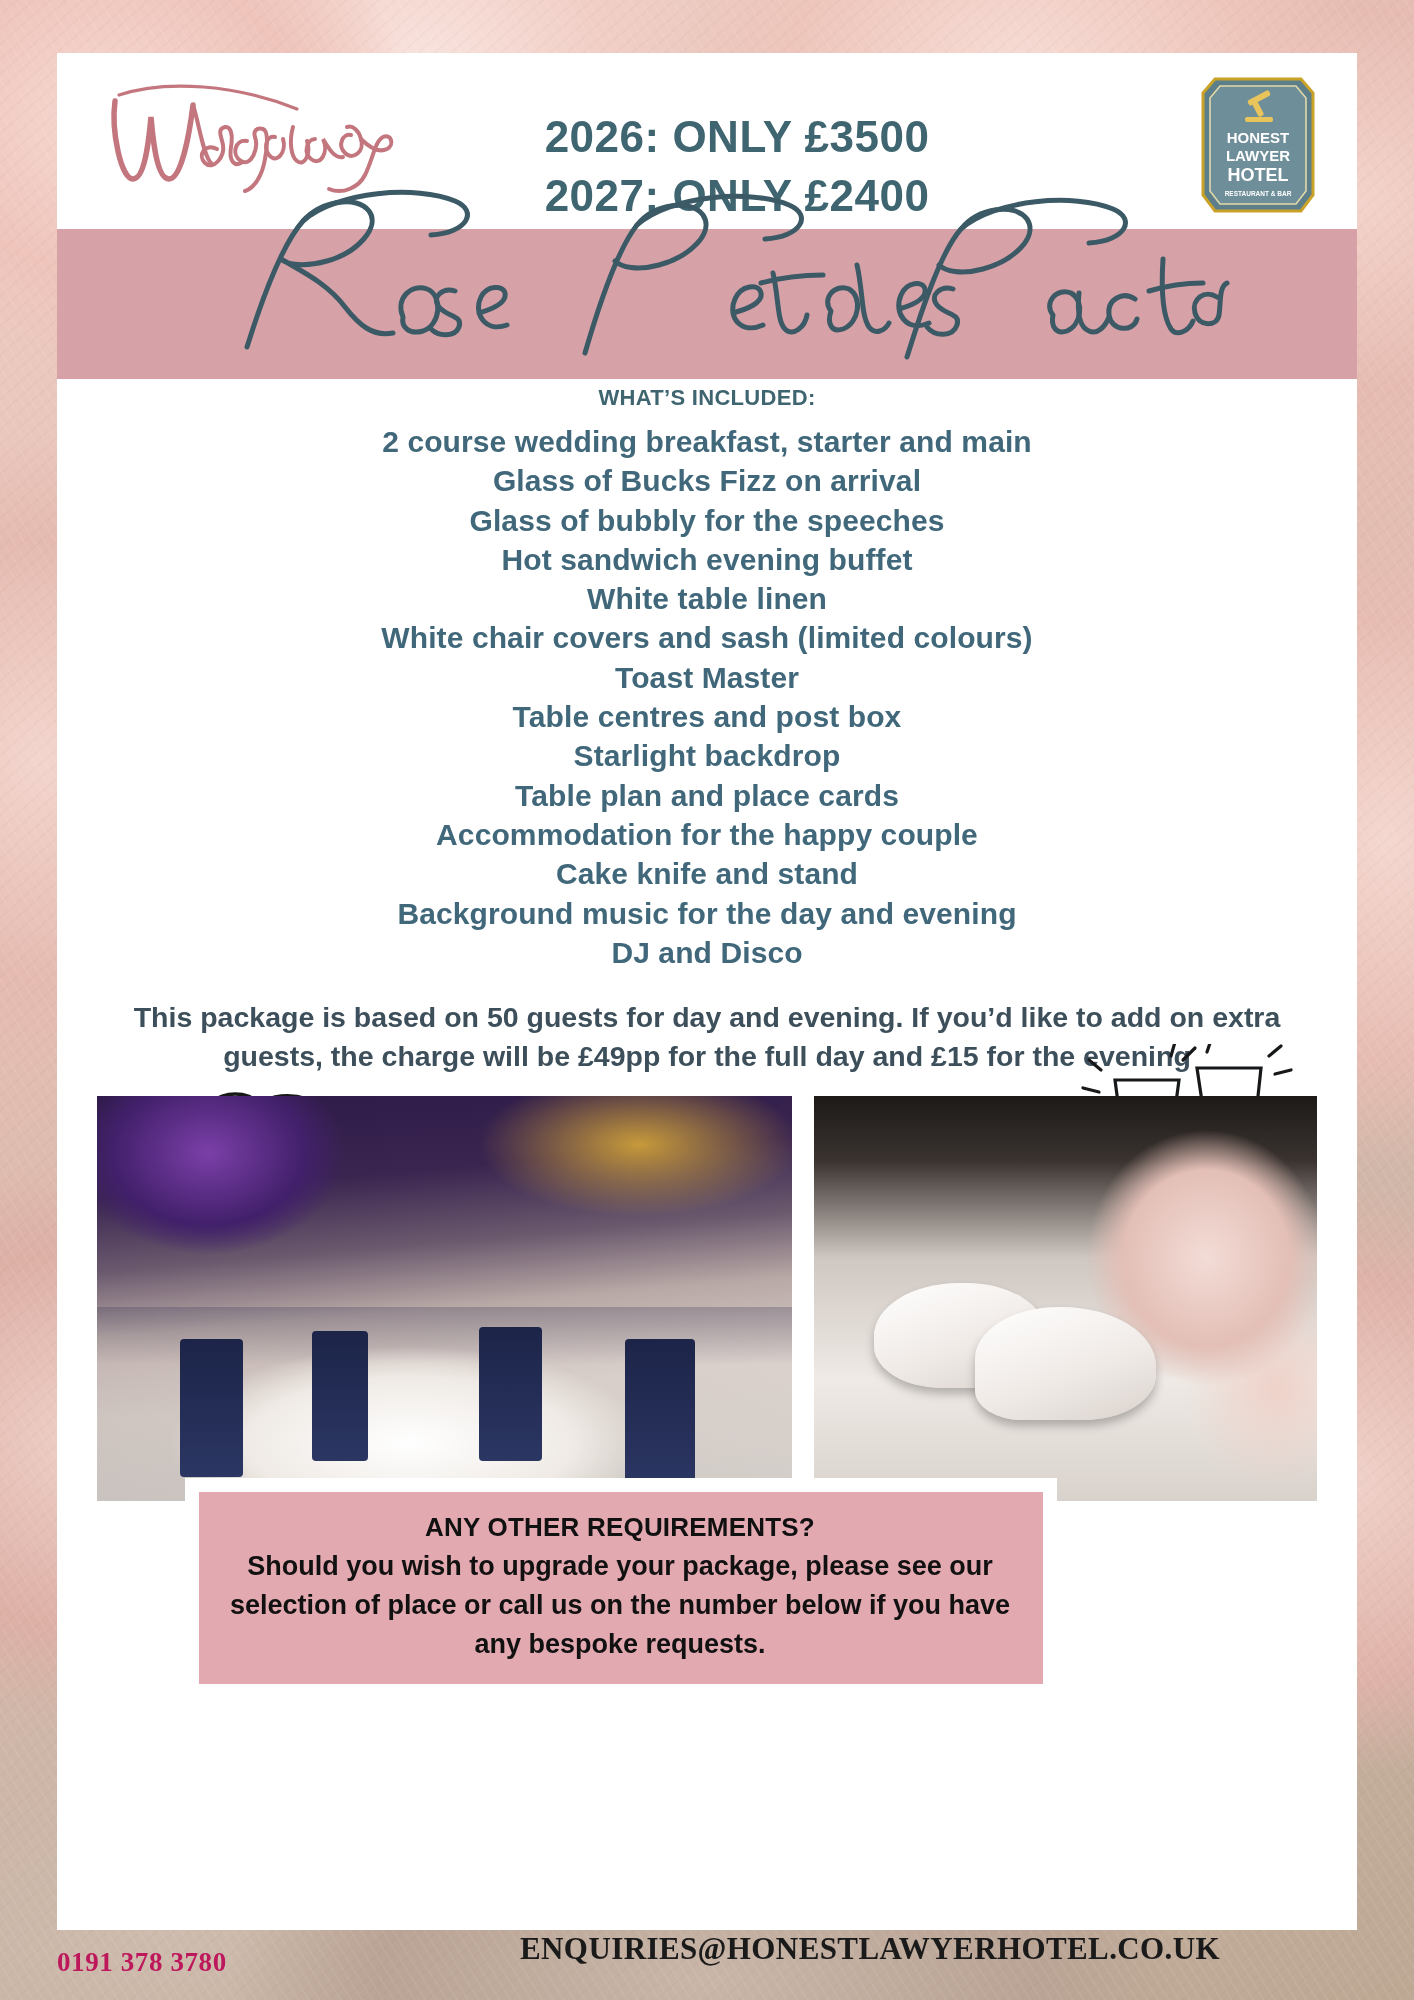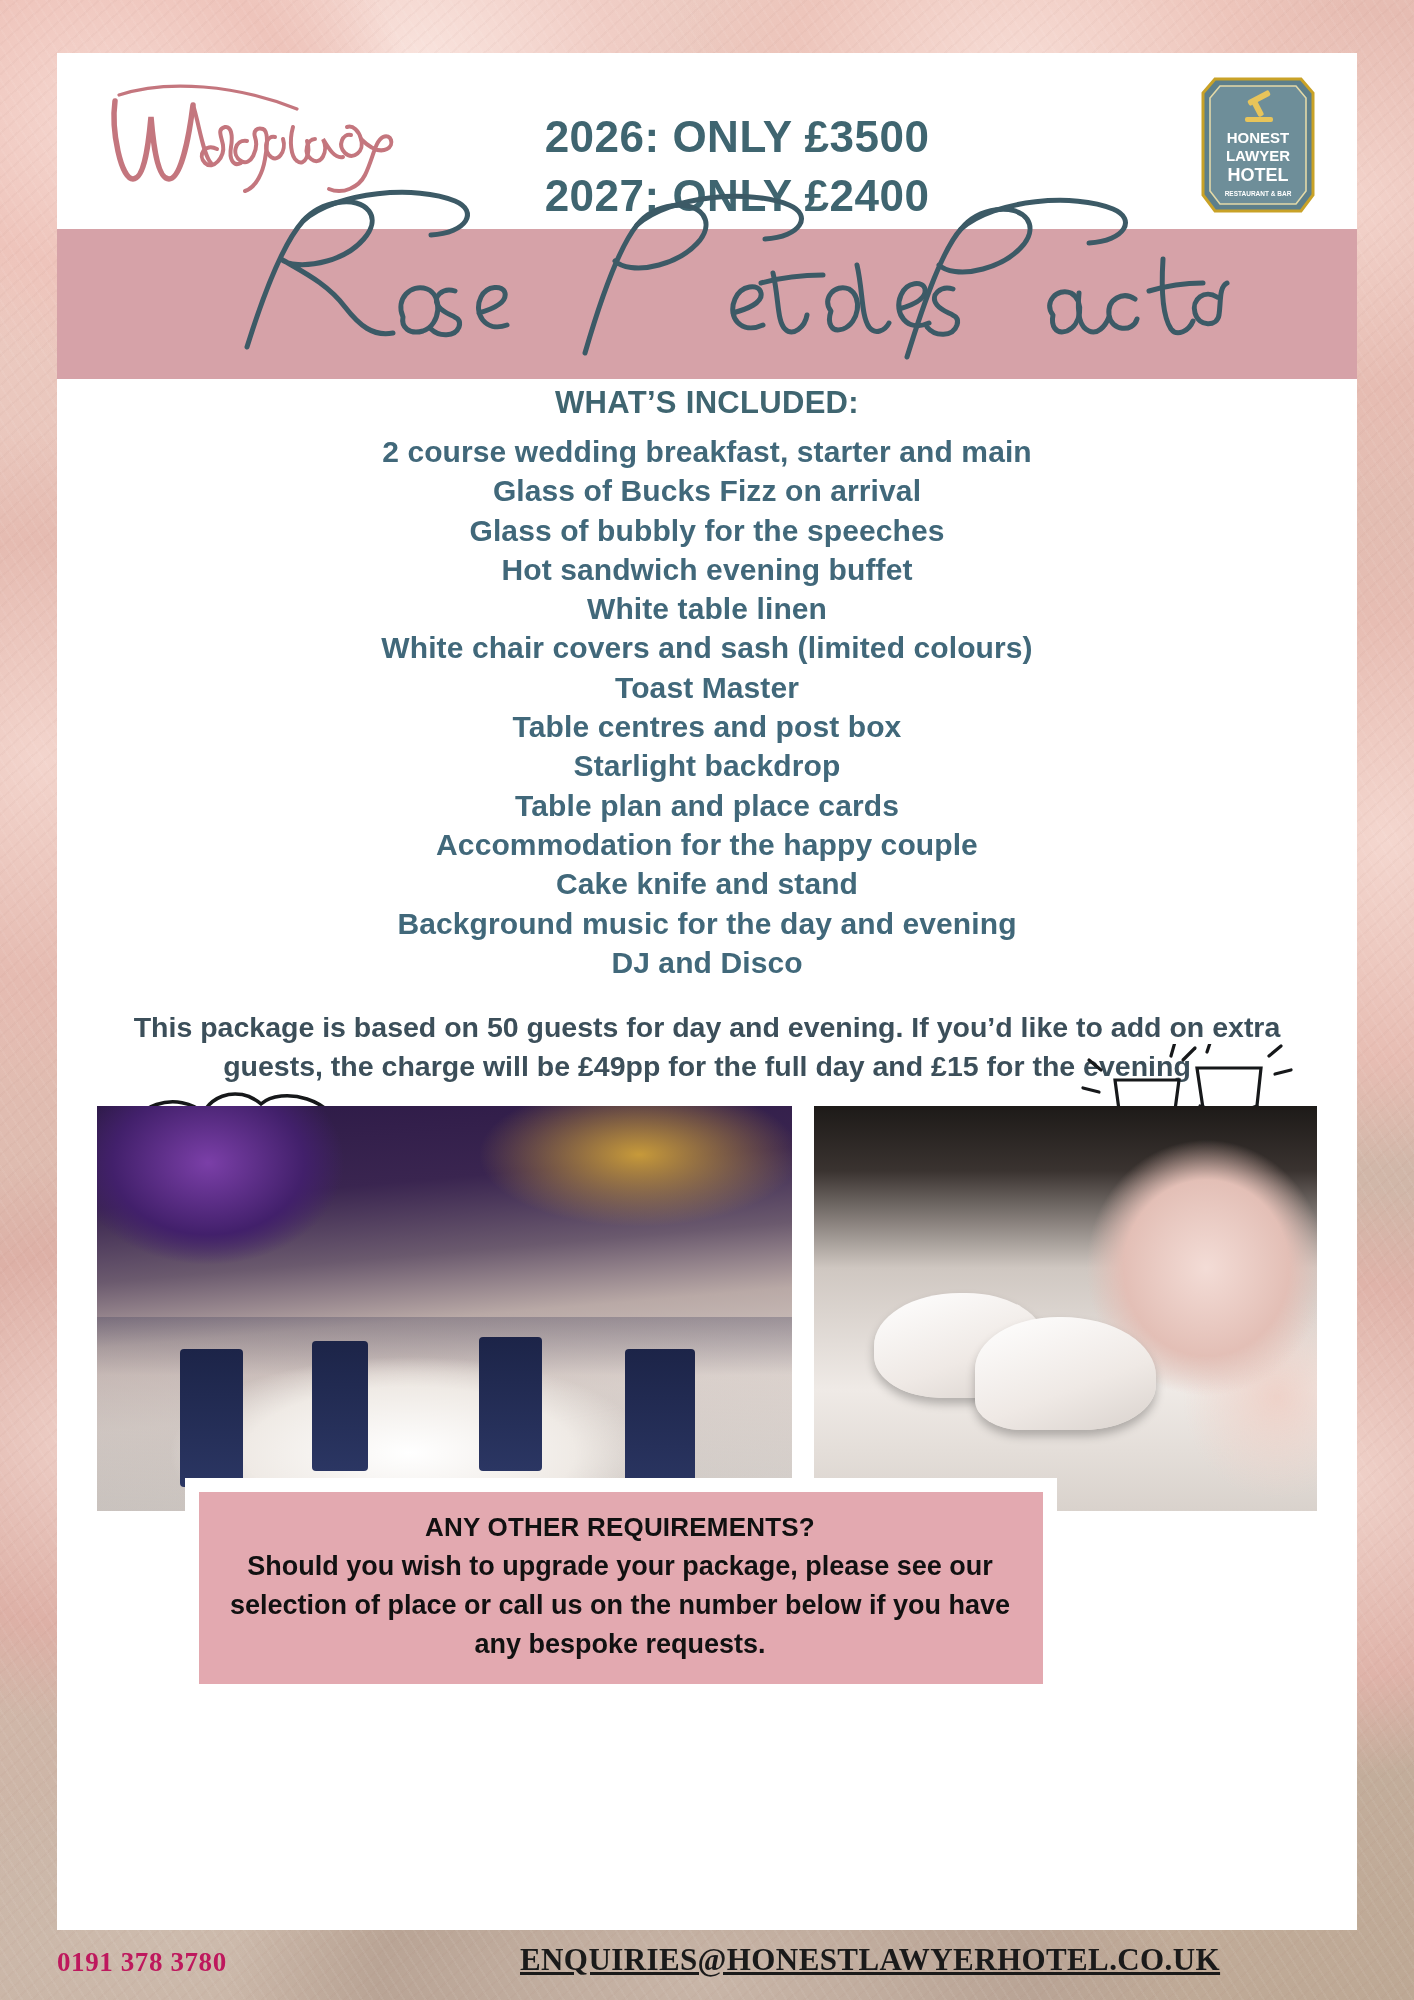--- a/index.html
+++ b/index.html
@@ -89,21 +89,21 @@
     pointer-events: none;
   }
 
   
   .body-area {
     position: relative;
     padding-top: 4px;
   }
   .whats-included {
     text-align: center;
-    font-size: 31px;
+    font-size: 22px;
     font-weight: bold;
     color: #3f6570;
     letter-spacing: 0.3px;
     margin-top: 2px;
   }
   .incl-list {
     list-style: none;
     text-align: center;
     color: #41687a;
     margin-top: 11px;
@@ -219,27 +219,26 @@
     position: absolute;
     left: 57px; bottom: 8px;
     font-family: "Liberation Serif", serif;
     font-size: 27px;
     font-weight: bold;
     color: #be185d;
     letter-spacing: 0.6px;
   }
   .email {
     position: absolute;
-    left: 520px; bottom: 8px;
+    left: 520px; bottom: 19px;
     font-family: "Liberation Serif", serif;
     font-size: 31px;
     font-weight: bold;
     color: #1a1a1a;
     letter-spacing: 0.4px;
-    text-decoration: underline;
   }
 </style>
 </head>
 <body>
 
 <div class="bg"></div>
 
 <div class="card">
 
   <div class="header">

